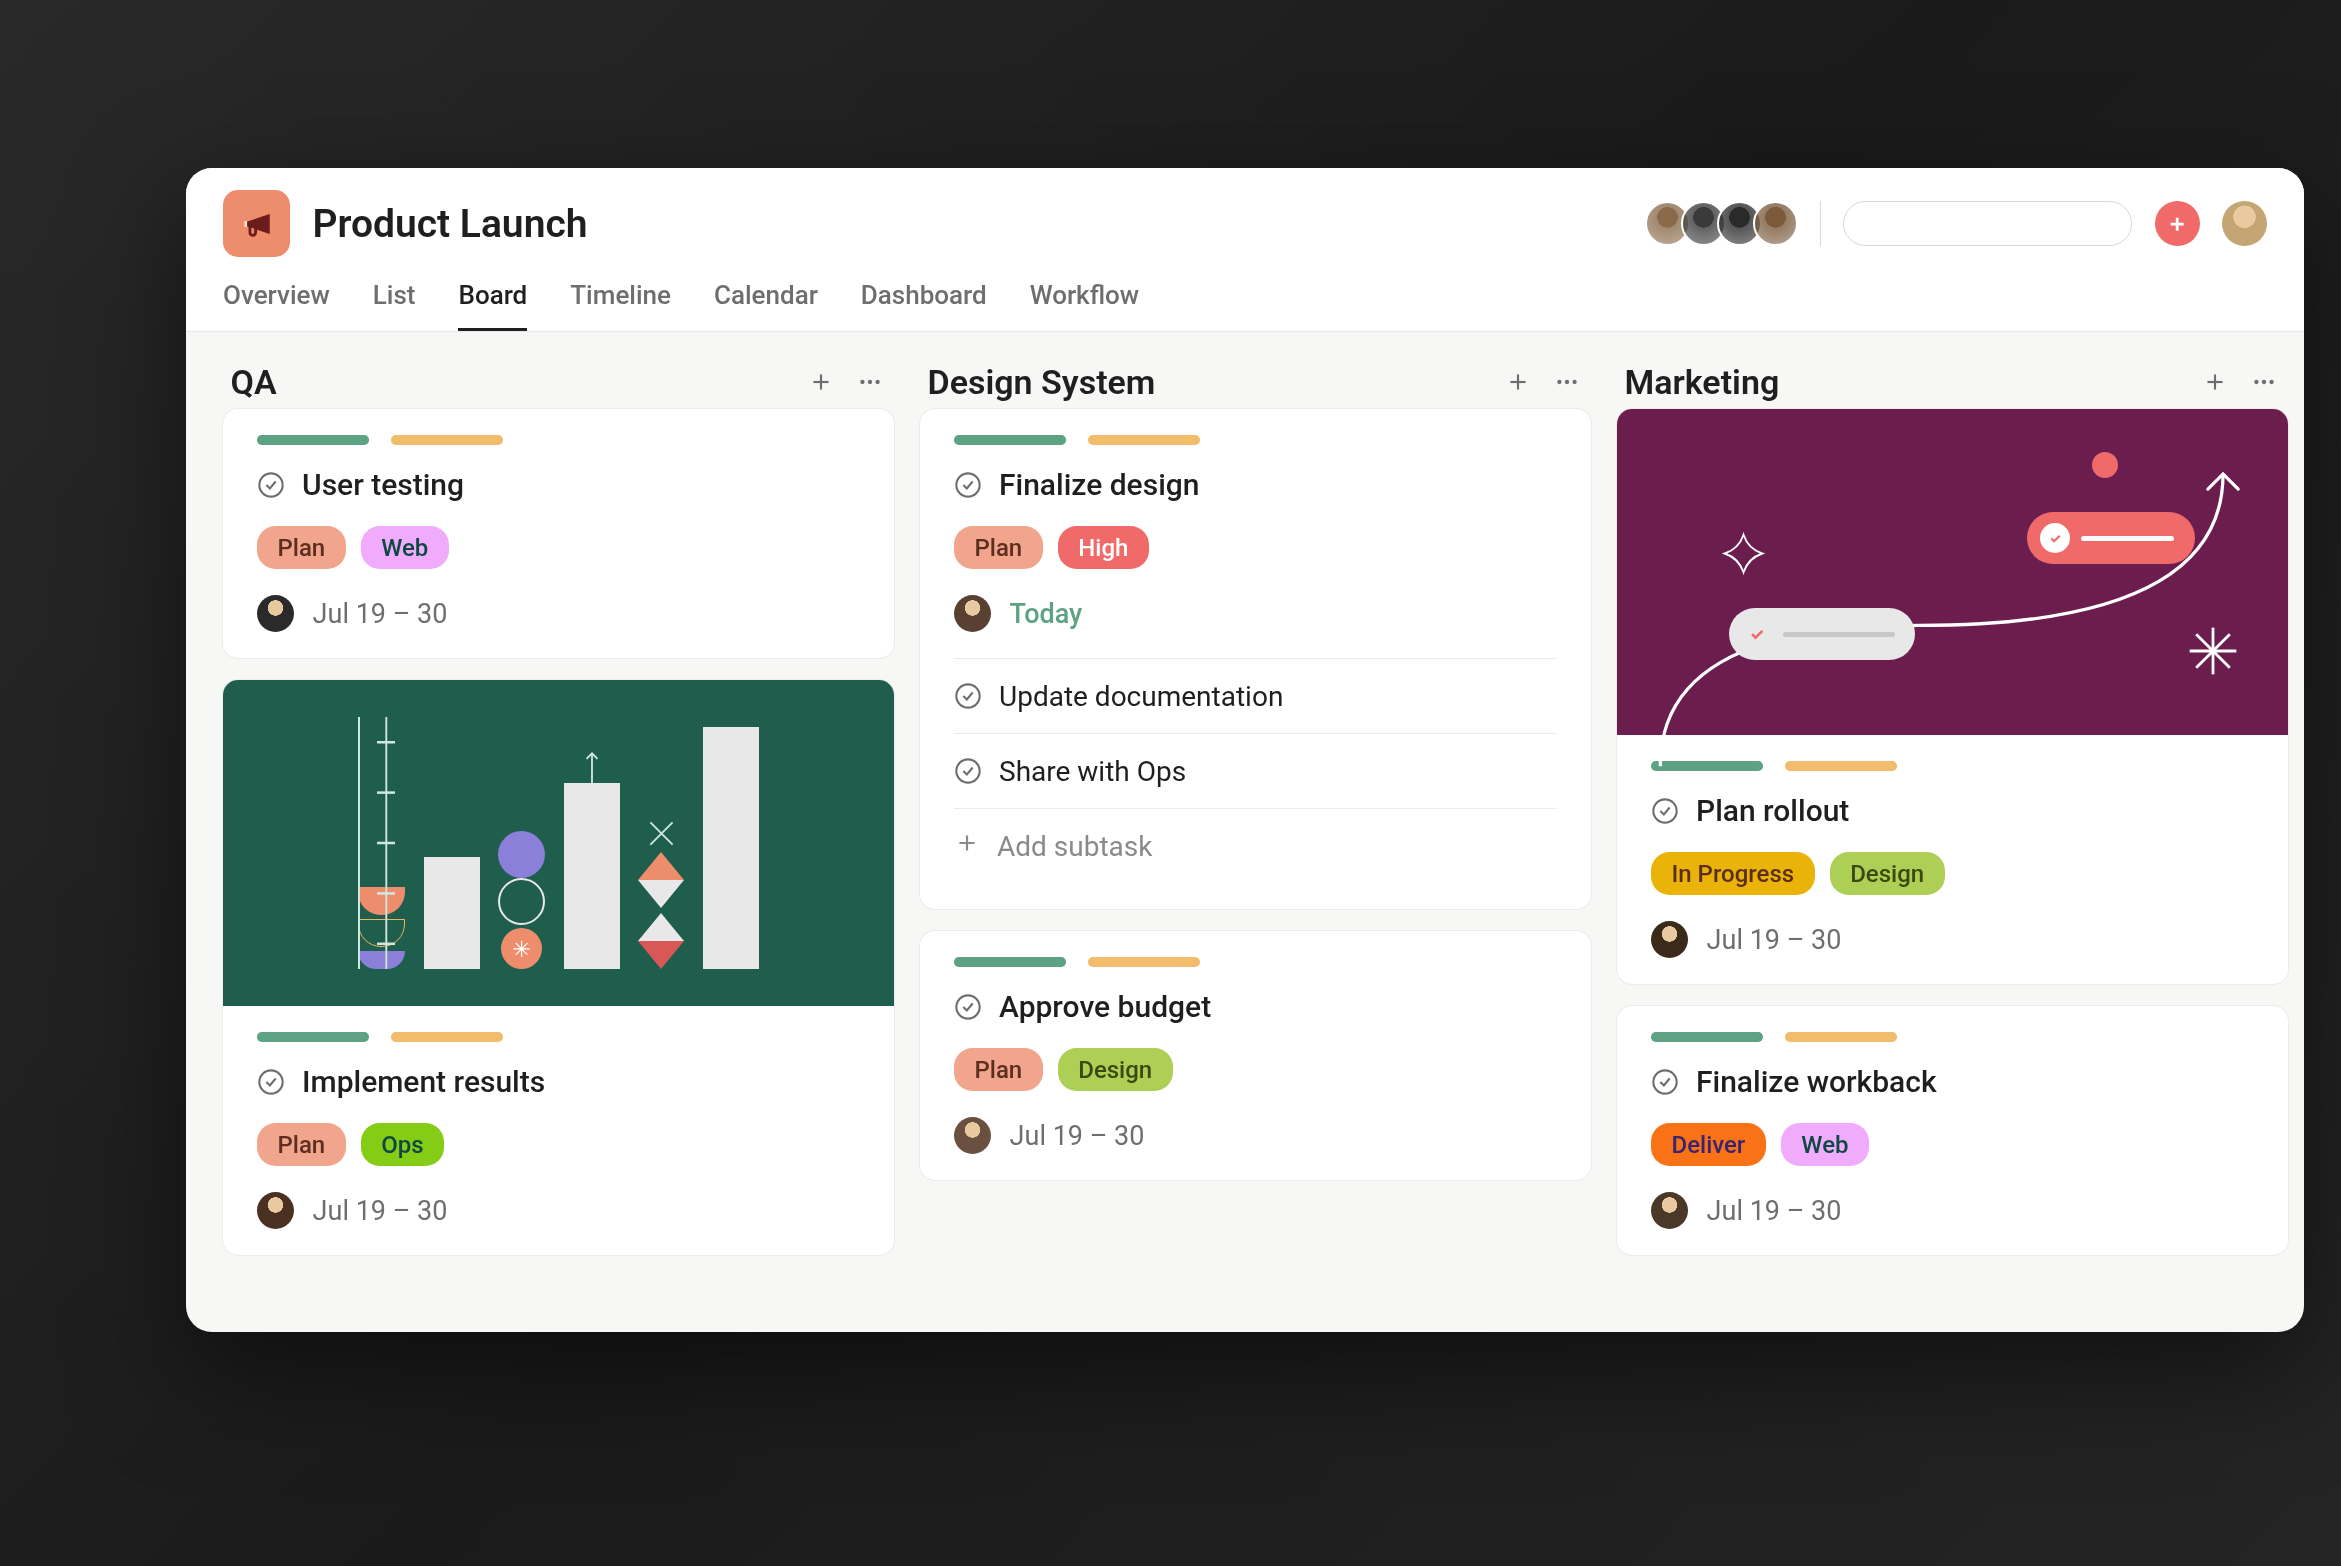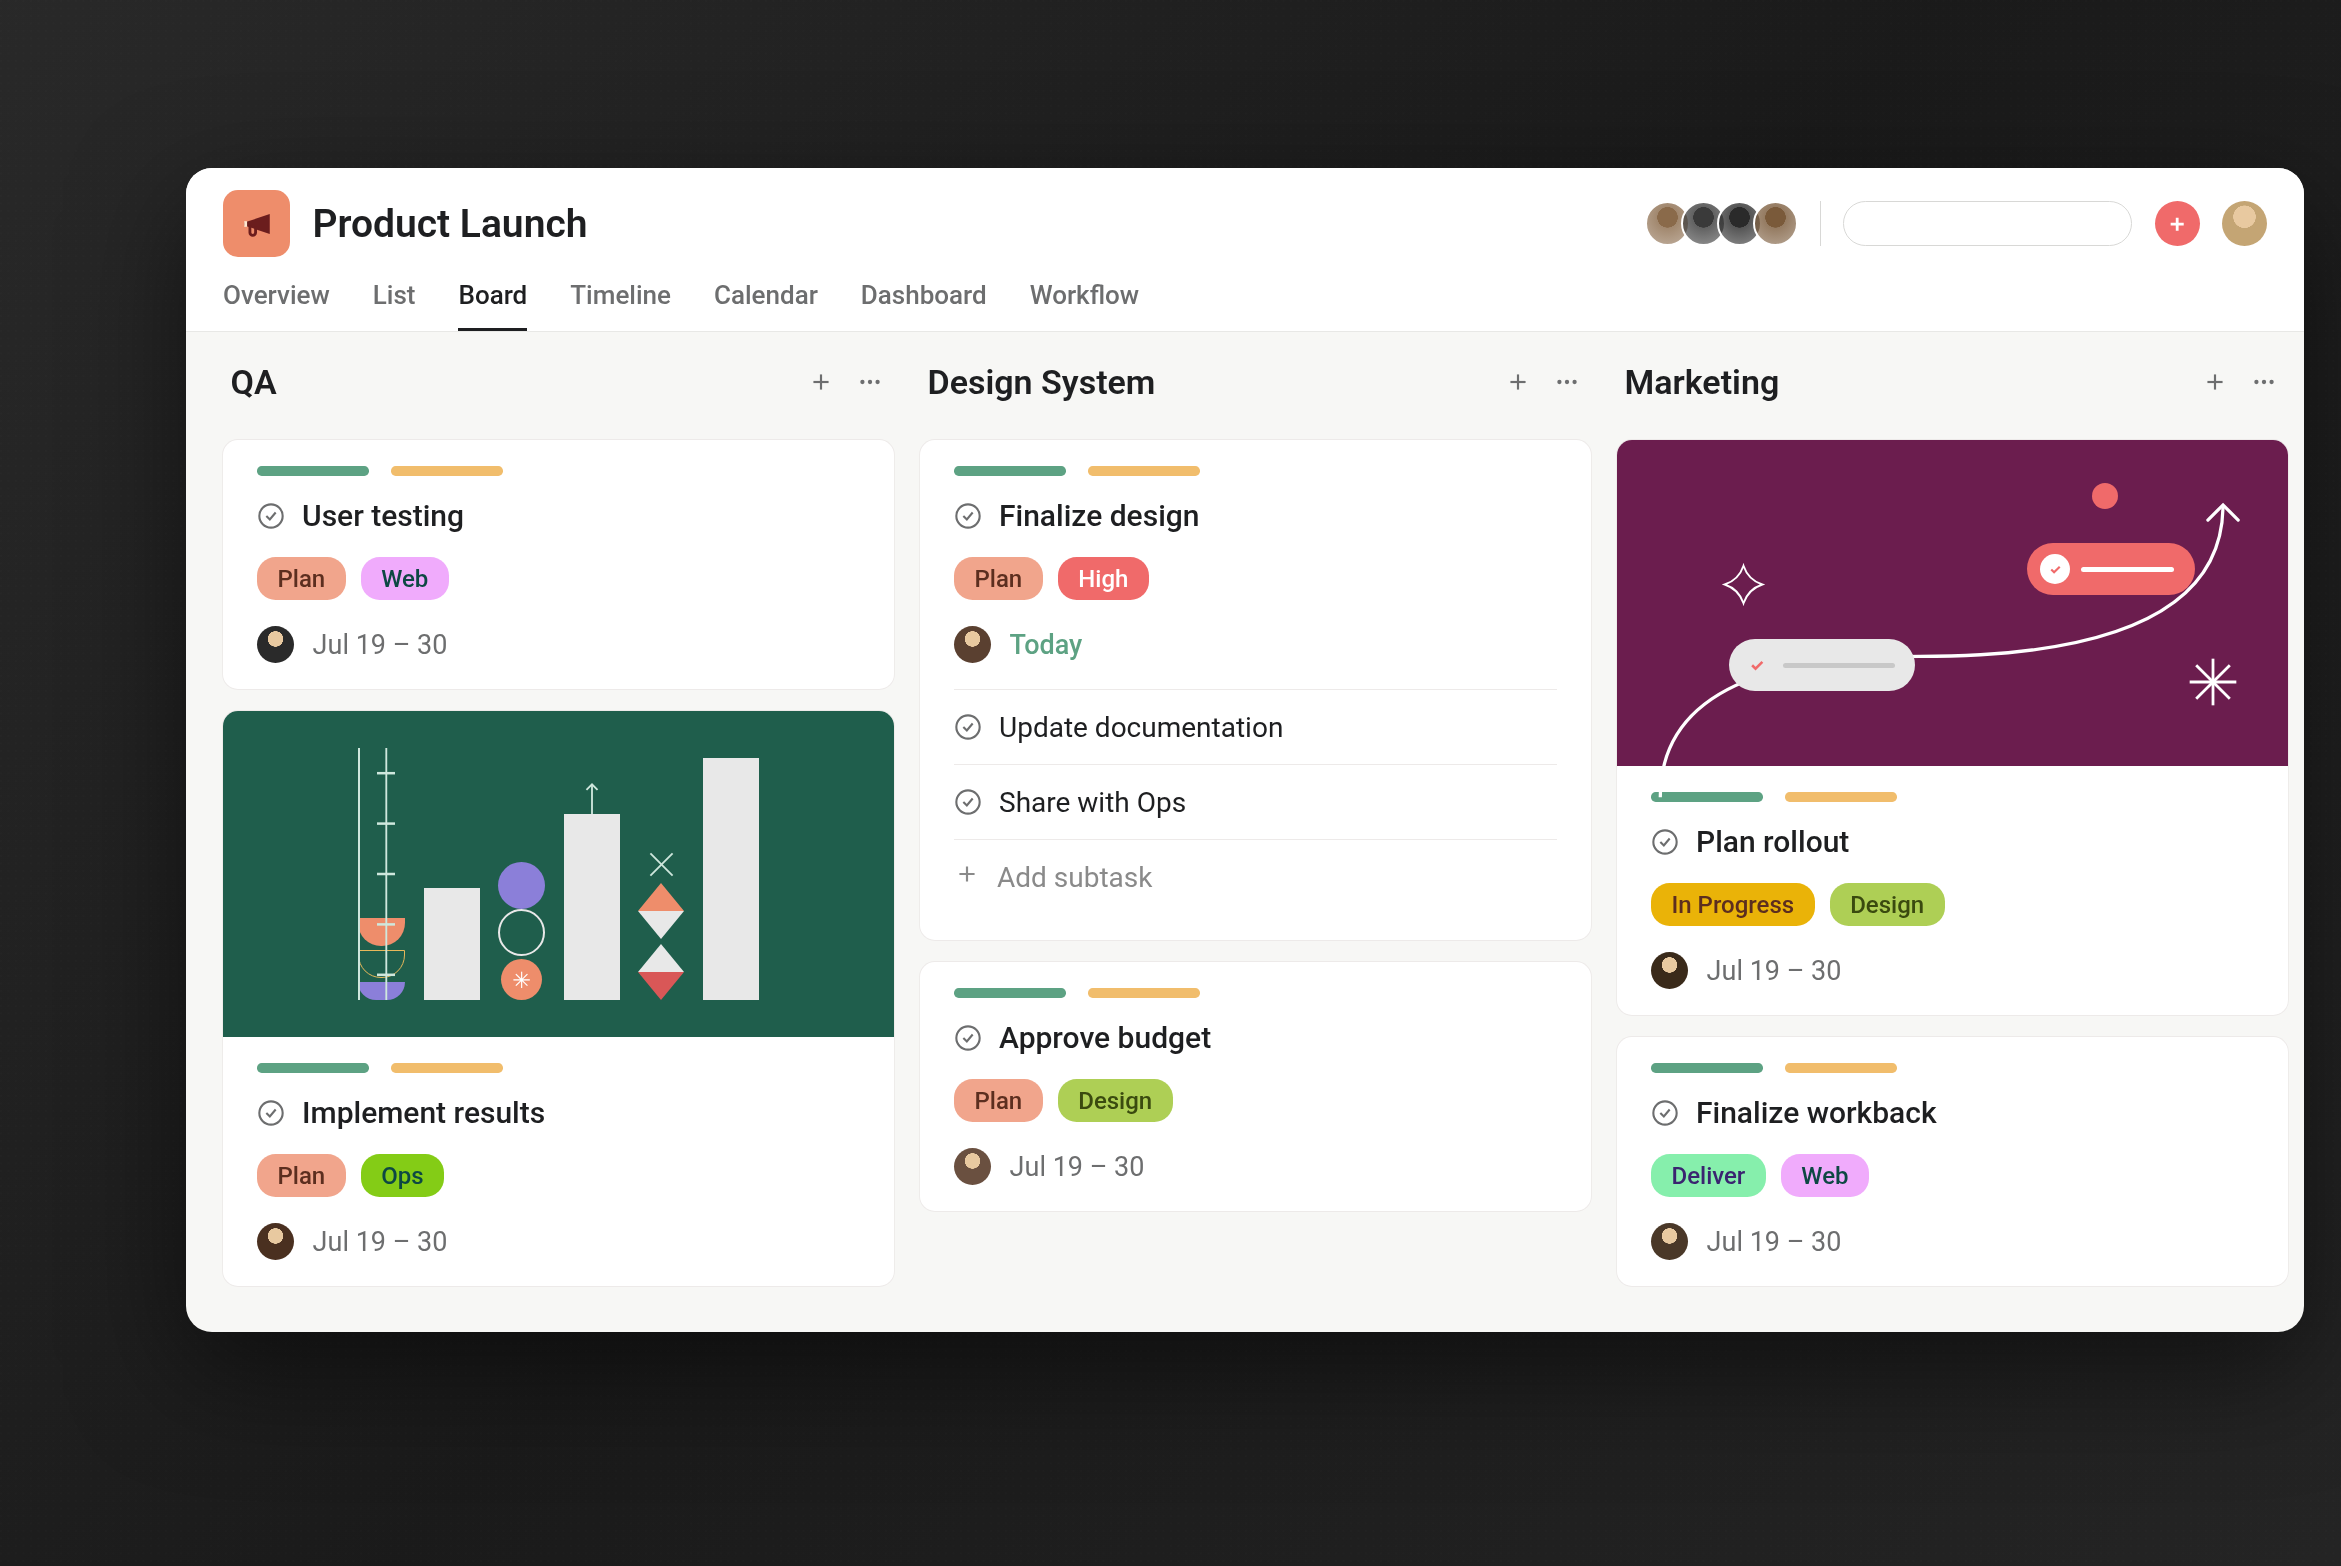--- a/index.html
+++ b/index.html
@@ -22,21 +22,21 @@
 .search-box{width:289px;height:45px;border:0.9px solid #d8d8d6;border-radius:22.4px;display:flex;align-items:center;padding:0 18.6px;gap:11.2px}
 .search-box input{border:none;outline:none;font-size:22.4px;flex:1;background:transparent}
 .add-btn{width:45px;height:45px;border-radius:50%;background:#f06a6a;display:flex;align-items:center;justify-content:center;cursor:pointer}
 .add-btn svg{width:22.4px;height:22.4px}
 .user-avatar{width:45px;height:45px;border-radius:50%;background:#c4a574;background-image:radial-gradient(circle at 50% 35%,#e8c9a0 30%,#c4a574 31%)}
 .tabs{display:flex;gap:43px}
 .tab{font-size:26px;font-weight:500;color:#6d6e6f;padding-bottom:18.6px;cursor:pointer;border-bottom:3.7px solid transparent}
 .tab.active{color:#1e1f21;border-bottom-color:#1e1f21}
 .board{display:flex;gap:26px;padding:30px 37px;height:calc(100% - 186px);overflow:hidden}
 .column{width:671px;flex-shrink:0}
-.column-header{display:flex;align-items:center;margin-bottom:38px;padding:0 7.5px}
+.column-header{display:flex;align-items:center;margin-bottom:7px;padding:0 7.5px}
 .column-title{font-size:34px;font-weight:600;color:#1e1f21;flex:1}
 .col-actions{display:flex;gap:15px;align-items:center}
 .icon-btn{width:34px;height:34px;display:flex;align-items:center;justify-content:center;cursor:pointer;color:#6d6e6f}
 .card{background:#fff;border-radius:15px;margin-bottom:22.4px;box-shadow:0 0 0 0.9px #edeae9;overflow:hidden}
 .card-image{width:100%;height:326px;display:flex;align-items:center;justify-content:center}
 .card-body{padding:26px 34px}
 .status-bars{display:flex;gap:22.4px;margin-bottom:22.4px}
 .bar{height:9.3px;border-radius:4.7px}
 .bar.green{width:112px;background:#5da283}
 .bar.orange{width:112px;background:#f1bd6c}
@@ -44,21 +44,21 @@
 .check-circle{width:28px;height:28px;flex-shrink:0}
 .card-title{font-size:30px;font-weight:500;color:#1e1f21}
 .tags{display:flex;gap:15px;margin-bottom:26px}
 .tag{padding:7.5px 20.5px;border-radius:18.6px;font-size:24px;font-weight:500}
 .tag.plan{background:#f1a58c;color:#5c2e1f}
 .tag.web{background:#f0abfc;color:#0d4843}
 .tag.high{background:#f06a6a;color:#fff}
 .tag.ops{background:#84cc16;color:#0d4843}
 .tag.design{background:#aecf55;color:#3a4a0f}
 .tag.inprogress{background:#eab308;color:#5c2e1f}
-.tag.deliver{background:#86efac;color:#3a2470}
+.tag.deliver{background:#f97316;color:#3a2470}
 .assignee-row{display:flex;align-items:center;gap:18.6px}
 .due-date{font-size:27px;color:#6d6e6f}
 .due-date.today{color:#5da283;font-weight:500}
 .subtask-list{border-top:0.9px solid #edeae9}
 .subtask{display:flex;align-items:center;gap:17px;padding:20.5px 0;border-bottom:0.9px solid #edeae9}
 .subtask:last-child{border-bottom:none}
 .subtask-title{font-size:28px;color:#1e1f21}
 .add-subtask{display:flex;gap:17px;padding:20.5px 0;cursor:pointer}
 .add-subtask-text{font-size:28px;color:#8a8a8a}
 .chart-img{background:#1f5e4c;position:relative;padding:37px}

